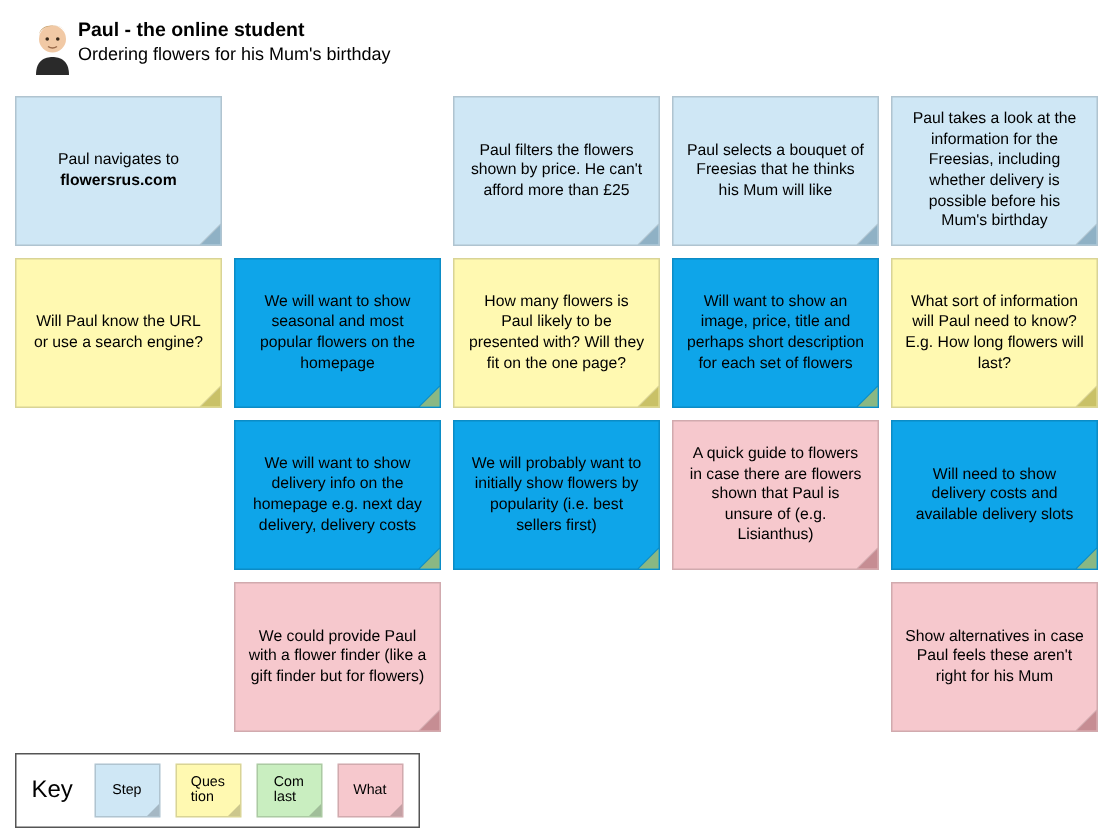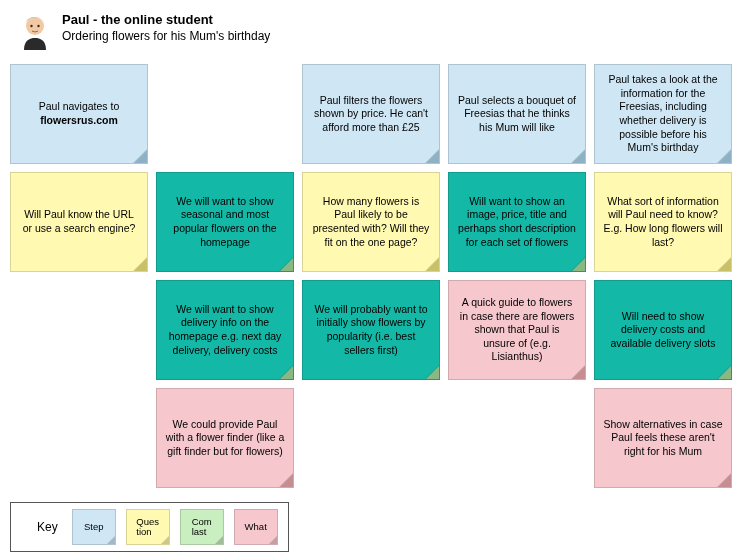--- a/index.html
+++ b/index.html
@@ -8,21 +8,21 @@
     padding: 10px;
     font-family: Arial, Helvetica, sans-serif;
     font-size: 11px;
     background: #fff;
     width: 740px;
     color: #000;
   }
   .header {
     display: flex;
     align-items: flex-start;
-    gap: 10px;
+    gap: 0;
     margin-bottom: 12px;
     padding-left: 8px;
   }
   .avatar {
     width: 34px;
     height: 42px;
     flex-shrink: 0;
   }
   .title-block { padding-top: 2px; }
   .title {
@@ -49,21 +49,21 @@
     line-height: 1.3;
     text-align: center;
     display: flex;
     align-items: center;
     justify-content: center;
     border: 1px solid rgba(0,0,0,.15);
   }
   .note .txt { width: 100%; }
   .note.step    { background: #cfe7f5; }
   .note.question{ background: #fff9b1; }
-  .note.comment { background: #14b8a6; }
+  .note.comment { background: #0ea5e9; }
   .note.idea    { background: #f6c8cd; }
   
   .note::after {
     content: "";
     position: absolute;
     right: 0; bottom: 0;
     width: 0; height: 0;
     border-style: solid;
     border-width: 0 0 14px 14px;
     border-color: transparent transparent rgba(0,0,0,.15) transparent;
@@ -84,23 +84,22 @@
   .bold { font-weight: bold; }
 
   .key {
     display: inline-flex;
     align-items: center;
     gap: 10px;
     border: 1px solid #555;
     padding: 6px 10px;
   }
   .key-label {
-    font-size: 12px;
+    font-size: 16px;
     margin-right: 4px;
-    margin-left: 16px;
   }
   .swatch {
     width: 44px;
     height: 36px;
     font-size: 9.5px;
     line-height: 1.1;
     display: flex;
     align-items: center;
     justify-content: center;
     text-align: left;

